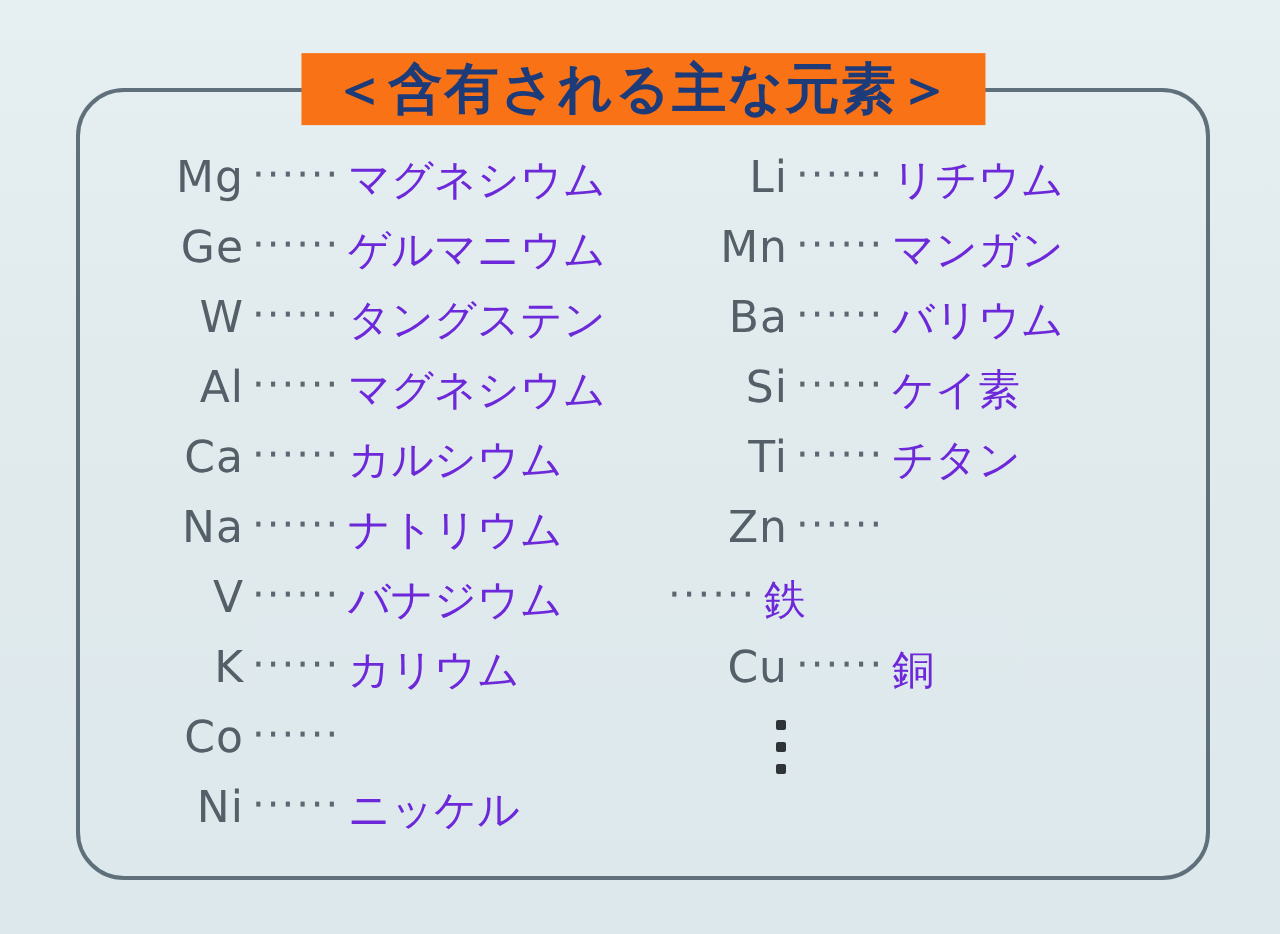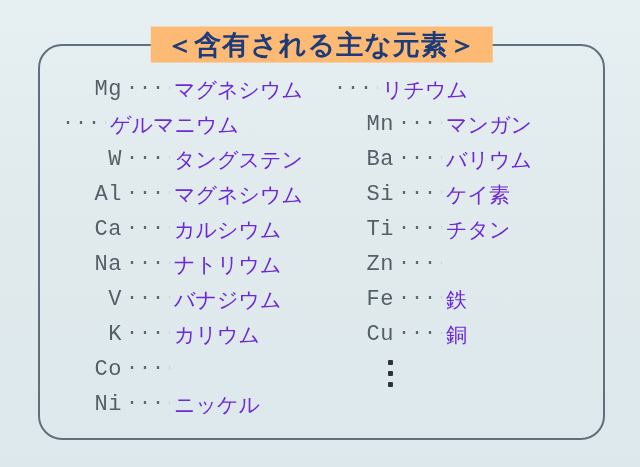--- a/index.html
+++ b/index.html
@@ -23,36 +23,35 @@
     height: 396px;
     box-sizing: border-box;
     border: 2px solid #60707b;
     border-radius: 24px;
   }
   .panel-title {
     position: absolute;
     top: 0;
     left: 50%;
     transform: translate(-50%, -54%);
-    background: #fdba74;
+    background: #f97316;
     padding: 0 16px;
     font-size: 27px;
     font-weight: bold;
     color: #1d3b78;
     letter-spacing: 1px;
     white-space: nowrap;
   }
   .columns {
     display: flex;
     padding: 26px 4px 0 10px;
     box-sizing: border-box;
   }
   .col {
     box-sizing: border-box;
-    font-family: Liberation Mono, monospace;
   }
   .col-left  { flex: 0 0 272px; }
   .col-right { flex: 1; }
   .row {
     display: flex;
     align-items: center;
     height: 35px;
     padding-left: 8px;
   }
   .sym {
@@ -111,20 +110,21 @@
 
   <div class="columns">
 
     <div class="col col-left">
       <div class="row">
         <span class="sym">Mg</span>
         <span class="leader">··········</span>
         <span class="name">マグネシウム</span>
       </div>
       <div class="row">
+        <span class="sym">Ge</span>
         <span class="leader">··········</span>
         <span class="name">ゲルマニウム</span>
       </div>
       <div class="row">
         <span class="sym">W</span>
         <span class="leader">··········</span>
         <span class="name">タングステン</span>
       </div>
       <div class="row">
         <span class="sym">Al</span>
@@ -157,20 +157,21 @@
       </div>
       <div class="row">
         <span class="sym">Ni</span>
         <span class="leader">··········</span>
         <span class="name">ニッケル</span>
       </div>
     </div>
 
     <div class="col col-right">
       <div class="row">
+        <span class="sym">Li</span>
         <span class="leader">··········</span>
         <span class="name">リチウム</span>
       </div>
       <div class="row">
         <span class="sym">Mn</span>
         <span class="leader">··········</span>
         <span class="name">マンガン</span>
       </div>
       <div class="row">
         <span class="sym">Ba</span>
@@ -185,21 +186,20 @@
       <div class="row">
         <span class="sym">Ti</span>
         <span class="leader">··········</span>
         <span class="name">チタン</span>
       </div>
       <div class="row">
         <span class="sym">Zn</span>
         <span class="leader">··········</span>
       </div>
       <div class="row">
-        <span class="sym">Fe</span>
         <span class="leader">··········</span>
         <span class="name">鉄</span>
       </div>
       <div class="row">
         <span class="sym">Cu</span>
         <span class="leader">··········</span>
         <span class="name">銅</span>
       </div>
 
       <div class="vdots">

